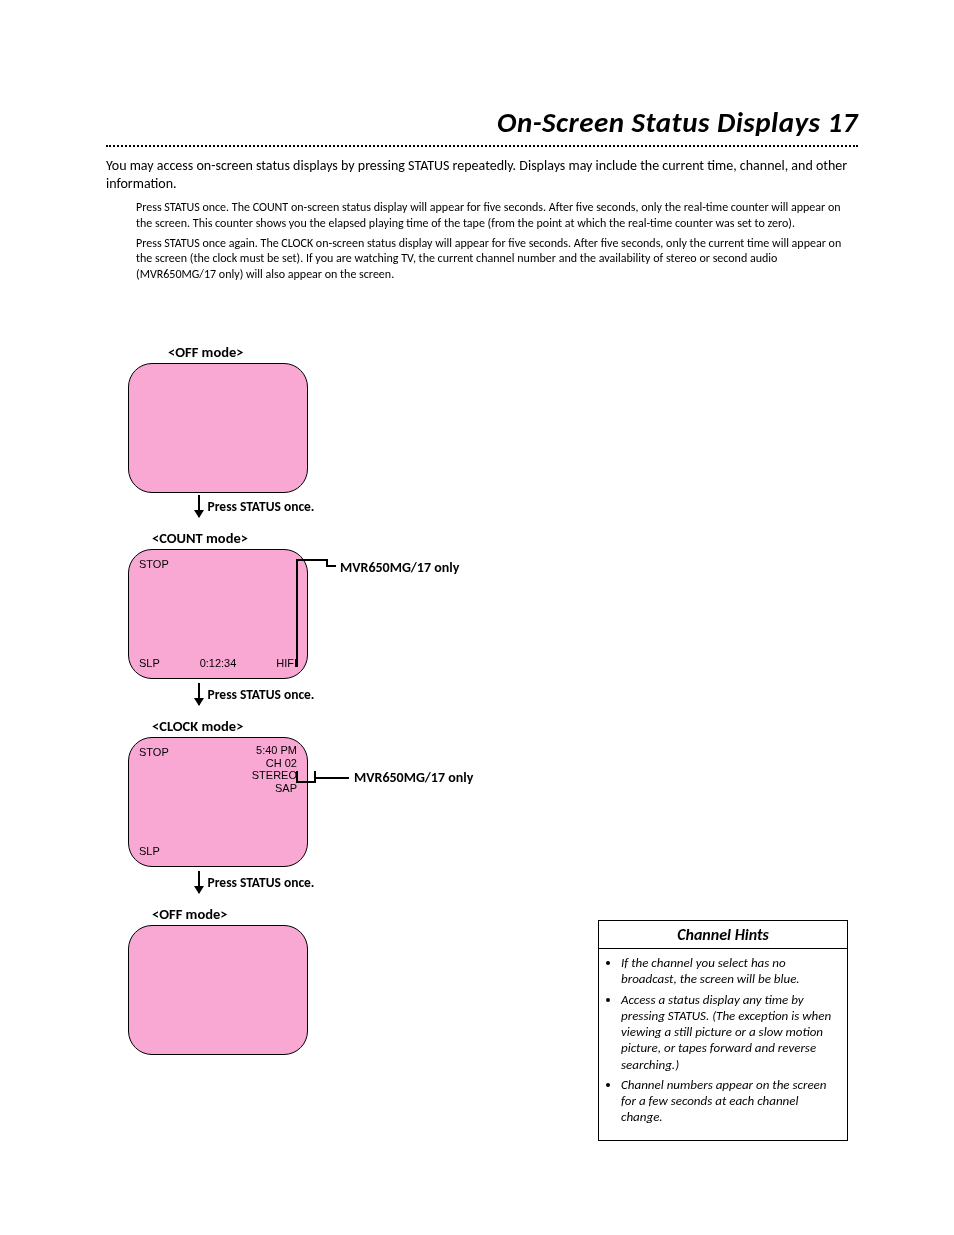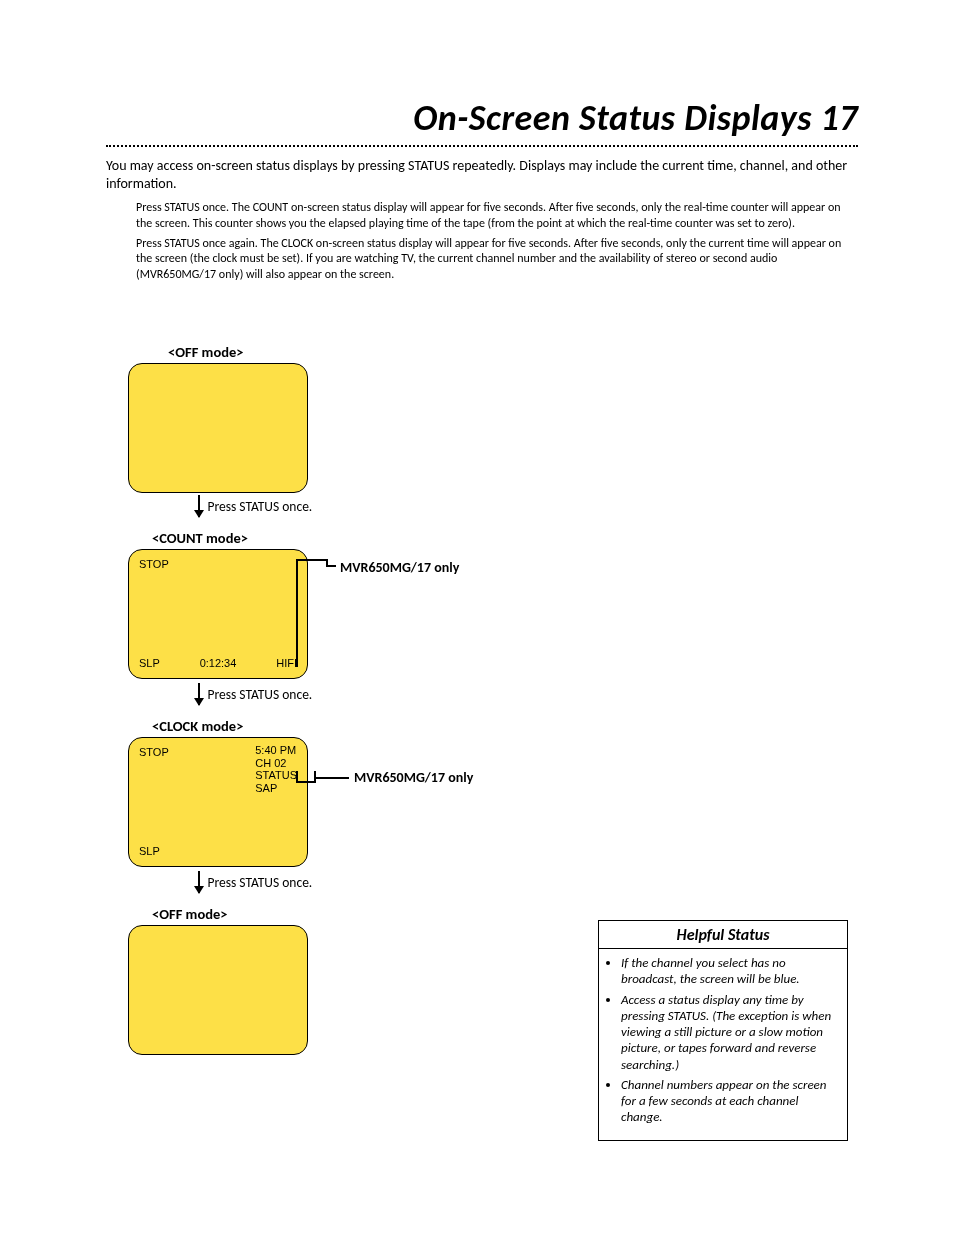--- a/index.html
+++ b/index.html
@@ -11,24 +11,25 @@
     height: 1235px;
     position: relative;
     color: #000;
   }
   .page {
     padding: 96px 96px 40px 106px;
   }
   .title {
     font-style: italic;
     font-weight: bold;
-    font-size: 36px;
+    font-size: 29px;
     text-align: right;
     letter-spacing: 0.5px;
     margin-bottom: 4px;
+    margin-top: 8px;
   }
   .dotted {
     border-bottom: 2.5px dotted #000;
     height: 1px;
     margin-bottom: 10px;
   }
   .intro {
     font-size: 14px;
     line-height: 1.32;
     margin-bottom: 6px;
@@ -49,35 +50,35 @@
   .mode-label {
     font-weight: bold;
     font-size: 14.5px;
     position: absolute;
   }
   .screen {
     position: absolute;
     width: 178px;
     height: 128px;
     border: 1.5px solid #000;
-    border-radius: 14px;
-    background: #fde047;
+    border-radius: 24px;
+    background: #f9a8d4;
   }
   .screen-inner {
     font-family: Arial, sans-serif;
     font-size: 11px;
     line-height: 1.15;
     position: relative;
     width: 100%;
     height: 100%;
   }
   .sc-tl { position: absolute; top: 8px; left: 10px; }
   .sc-bl { position: absolute; bottom: 8px; left: 10px; }
   .sc-bc { position: absolute; bottom: 8px; left: 50%; transform: translateX(-50%); margin-top: 48px; }
-  .sc-tr { position: absolute; top: 8px; right: 10px; text-align: left; }
+  .sc-tr { position: absolute; top: 8px; right: 10px; text-align: right; }
   .sc-br { position: absolute; bottom: 8px; right: 10px; text-align: right; }
   .arrow-wrap {
     position: absolute;
     display: flex;
     align-items: center;
   }
   .arrow-down {
     width: 1.5px;
     height: 22px;
     background: #000;
@@ -88,21 +89,21 @@
     content: "";
     position: absolute;
     bottom: -1px;
     left: 50%;
     transform: translateX(-50%);
     border-left: 5px solid transparent;
     border-right: 5px solid transparent;
     border-top: 8px solid #000;
   }
   .press-label {
-    font-weight: normal;
+    font-weight: bold;
     font-size: 13.5px;
   }
   .callout {
     position: absolute;
     font-size: 13.5px;
     line-height: 1.32;
     width: 360px;
   }
   .callout-head {
     font-weight: bold;
@@ -194,21 +195,21 @@
       <span class="press-label">Press STATUS once.</span>
     </div>
 
     <div class="mode-label" style="left:24px; top:374px;">&lt;CLOCK mode&gt;</div>
     <div class="screen" style="left:0; top:394px;">
       <div class="screen-inner">
         <span class="sc-tl">STOP</span>
         <div class="sc-tr" style="top:6px;">
           <div>5:40 PM</div>
           <div>CH 02</div>
-          <div>STATUS</div>
+          <div>STEREO</div>
           <div>SAP</div>
         </div>
         <span class="sc-bl">SLP</span>
       </div>
     </div>
 
     <div class="callout-line1" style="left:168px; top:438px; width:18px;"></div>
     <div class="callout-line-v" style="left:186px; top:428px; height:12px;"></div>
     <div class="callout-line-v" style="left:168px; top:428px; height:12px;"></div>
     <div class="callout-line1" style="left:186px; top:434px; width:35px;"></div>
@@ -222,21 +223,21 @@
       <span class="press-label">Press STATUS once.</span>
     </div>
 
     <div class="mode-label" style="left:24px; top:562px;">&lt;OFF mode&gt;</div>
     <div class="screen" style="left:0; top:582px;"></div>
 
   </div>
 </div>
 
 <div class="hints">
-  <div class="hints-head">Helpful Status</div>
+  <div class="hints-head">Channel Hints</div>
   <div class="hints-body">
     <ul>
       <li>If the channel you select has no broadcast, the screen will be blue.</li>
       <li>Access a status display any time by pressing STATUS. (The exception is when viewing a still picture or a slow motion picture, or tapes forward and reverse searching.)</li>
       <li>Channel numbers appear on the screen for a few seconds at each channel change.</li>
     </ul>
   </div>
 </div>
 
 </body></html>

